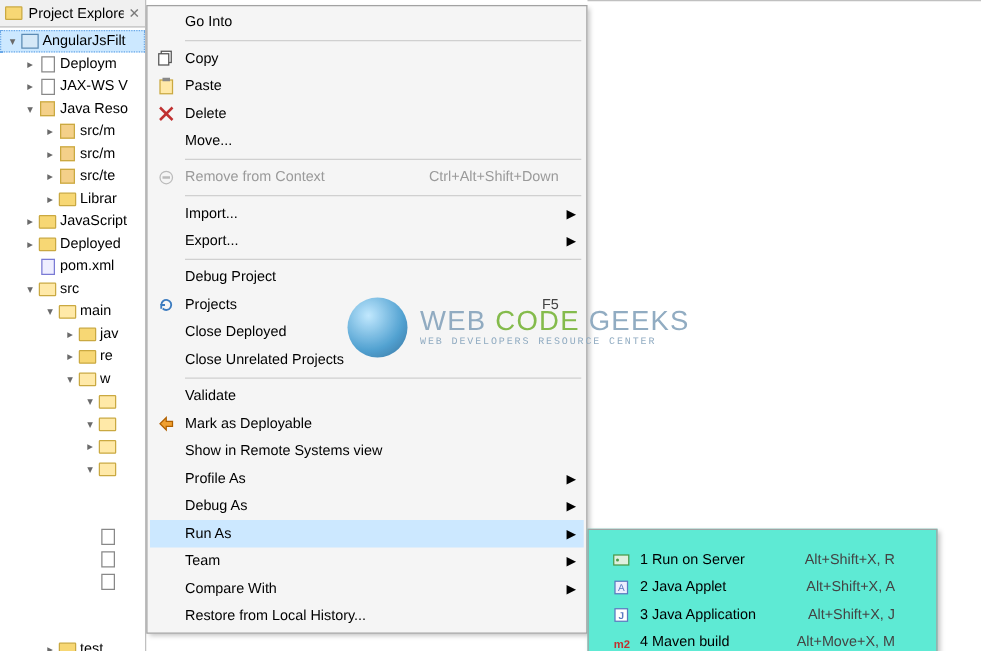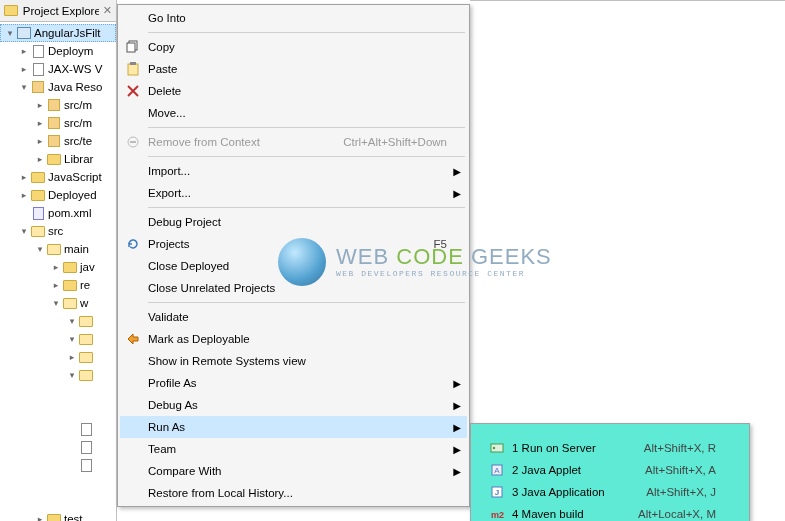--- a/index.html
+++ b/index.html
@@ -473,21 +473,21 @@
         <span class="mtxt">3 Java Application</span>
         <span class="macc">Alt+Shift+X, J</span>
       </div>
       <div class="mi">
         <span class="mic">
           <svg width="14" height="14">
             <text x="1" y="11" font-size="9" fill="#c03030" font-weight="bold">m2</text>
           </svg>
         </span>
         <span class="mtxt">4 Maven build</span>
-        <span class="macc">Alt+Local+X, M</span>
+        <span class="macc">Alt+Move+X, M</span>
       </div>
     </div>
 </div>
 
 <div class="wm">
   <div class="wm-ball"></div>
   <div class="wm-text">
     <div class="wm-top">
       <span class="b">WEB</span>
       <span class="g">CODE</span>

